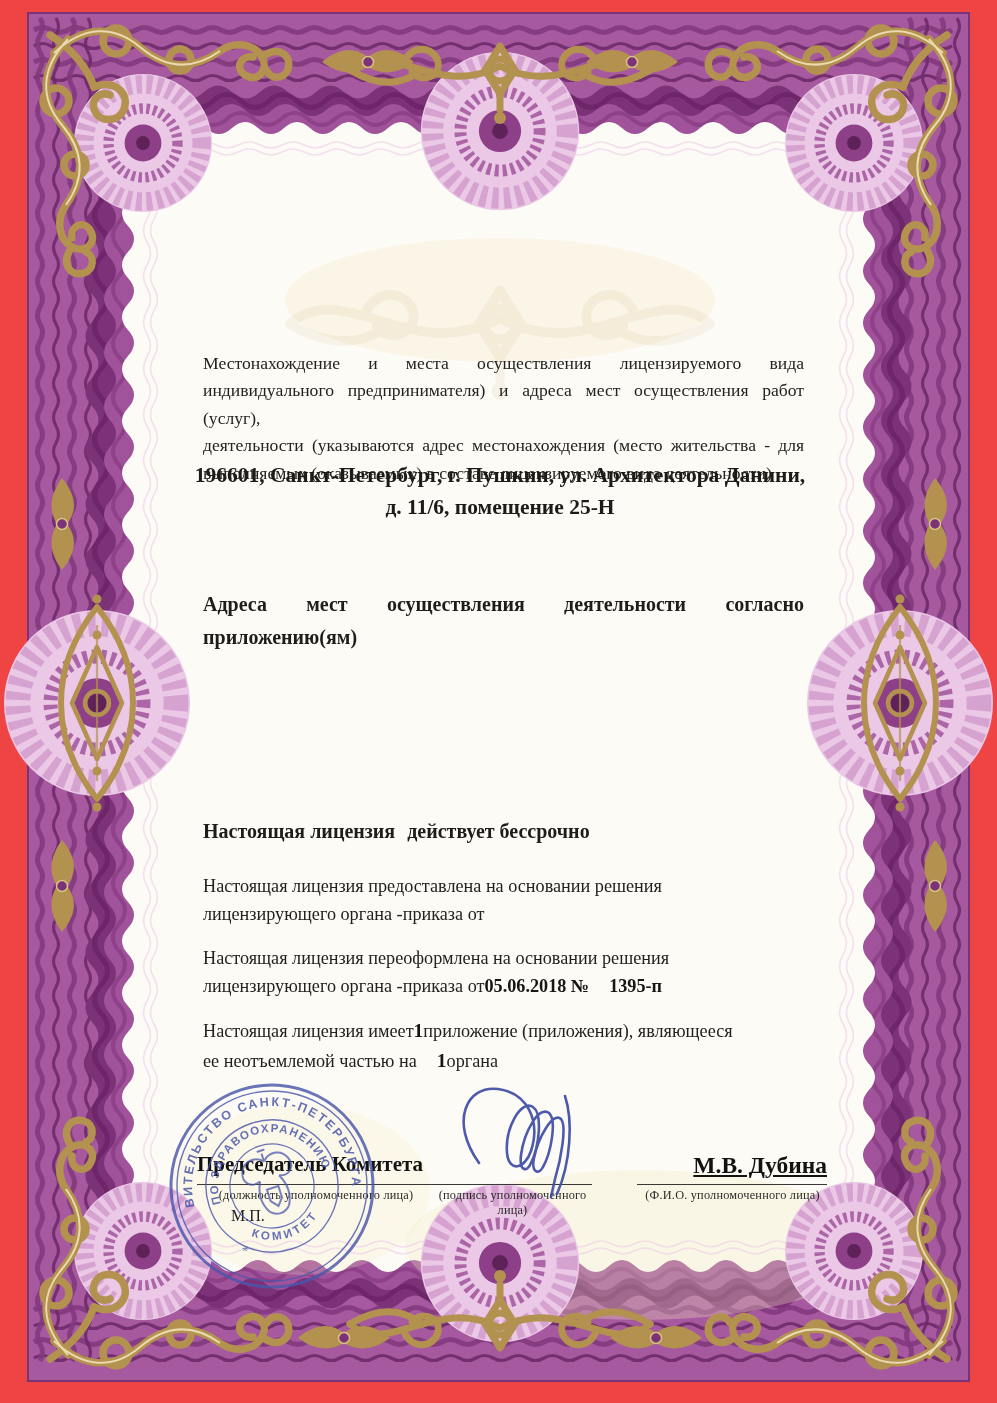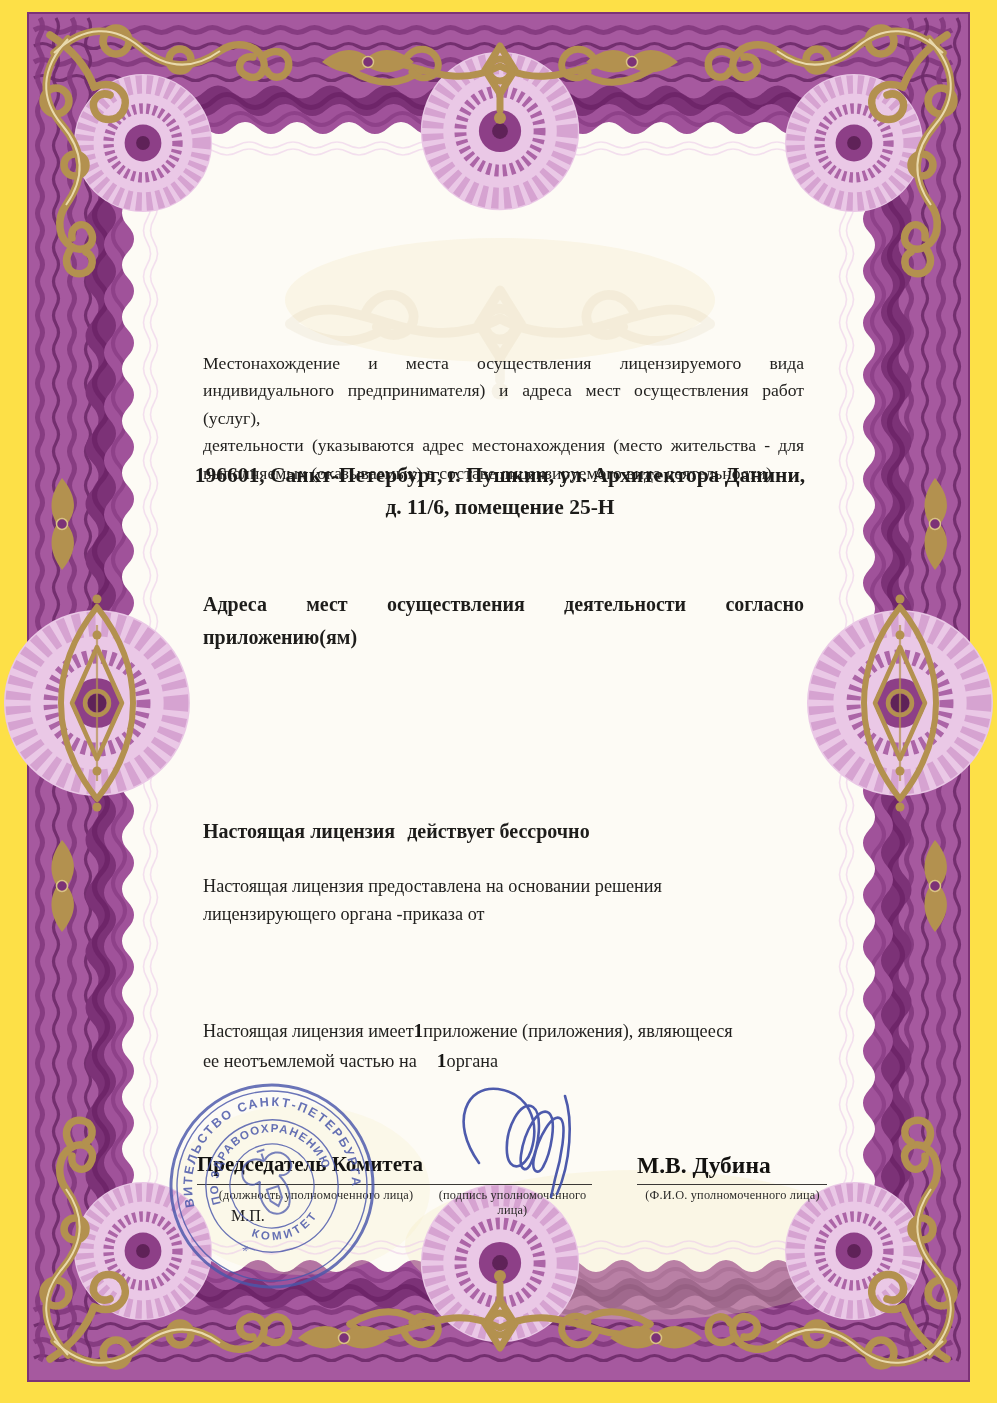--- a/index.html
+++ b/index.html
@@ -1,33 +1,33 @@
 <!DOCTYPE html>
 <html><head>
 <meta charset="utf-8">
 <style>
   html,body{margin:0;padding:0;background:#ffffff;}
-  .page{position:relative;width:997px;height:1403px;background:#fde047;overflow:hidden;
+  .page{position:relative;width:997px;height:1403px;background:#ef4444;overflow:hidden;
         font-family:"Liberation Serif","DejaVu Serif",serif;color:#232220;}
   .layer{position:absolute;left:0;top:0;width:997px;height:1403px;}
   .abs{position:absolute;}
   .content{z-index:2;}
   .overlay{z-index:3;pointer-events:none;}
   .borderart{z-index:1;}
   .j{text-align:justify;text-align-last:justify;}
   .intro{left:203px;top:350px;width:601px;font-size:17.6px;line-height:27.4px;}
   .addr{left:150px;top:459px;width:700px;text-align:center;font-weight:bold;font-size:21.5px;line-height:32px;color:#1c1b19;}
   .note{left:203px;top:588px;width:601px;font-weight:bold;font-size:20px;line-height:33px;color:#1e1d1b;}
   .validity{left:203px;top:820px;width:640px;font-weight:bold;font-size:20px;color:#1e1d1b;}
   .para{left:203px;width:650px;font-size:18.2px;line-height:28px;}
   .g12{margin-left:12px}.g16{margin-left:0}.g20{margin-left:20px}
   .b{font-weight:bold;color:#171614;}
   .cnt{font-weight:bold;font-size:19.5px;color:#171614;}
   .sig-title{left:197px;top:1152px;width:240px;font-weight:bold;font-size:21px;color:#131210;}
-  .sig-name{left:637px;top:1152px;width:190px;font-weight:bold;font-size:23.5px;text-align:left;color:#131210;}
+  .sig-name{left:637px;top:1152px;width:190px;font-weight:bold;font-size:23.5px;text-align:right;color:#131210;text-decoration:underline;}
   .uline{border-top:1.6px solid #3a3835;height:0;}
   .cap{font-size:12.3px;color:#2b2a28;text-align:center;letter-spacing:.2px;}
   .mp{left:231px;top:1207px;font-size:16px;}
   .stampTxt{fill:#4553a8;font-family:"Liberation Sans","DejaVu Sans",sans-serif;font-weight:bold;}
 </style>
 </head>
 <body>
 
 <div class="page">
 
@@ -181,20 +181,26 @@
       <span>Настоящая лицензия</span><span class="g12">действует бессрочно</span>
     </div>
 
     <div class="abs para" style="top:872px">
       <div>Настоящая лицензия предоставлена на основании решения</div>
       <div>
         <span>лицензирующего органа -</span><span class="g16">приказа от</span>
       </div>
     </div>
 
+    <div class="abs para" style="top:944px">
+      <div>Настоящая лицензия переоформлена на основании решения</div>
+      <div>
+        <span>лицензирующего органа -</span><span class="g16">приказа от</span><span class="b g16">05.06.2018 №</span><span class="b g20">1395-п</span>
+      </div>
+    </div>
 
     <div class="abs para" style="top:1016px;line-height:29px">
       <div>
         <span>Настоящая лицензия имеет</span><span class="cnt g16">1</span><span class="g16">приложение (приложения), являющееся</span>
       </div>
       <div>
         <span>ее неотъемлемой частью на</span><span class="cnt g20">1</span><span class="g16">органа</span>
       </div>
     </div>
 

